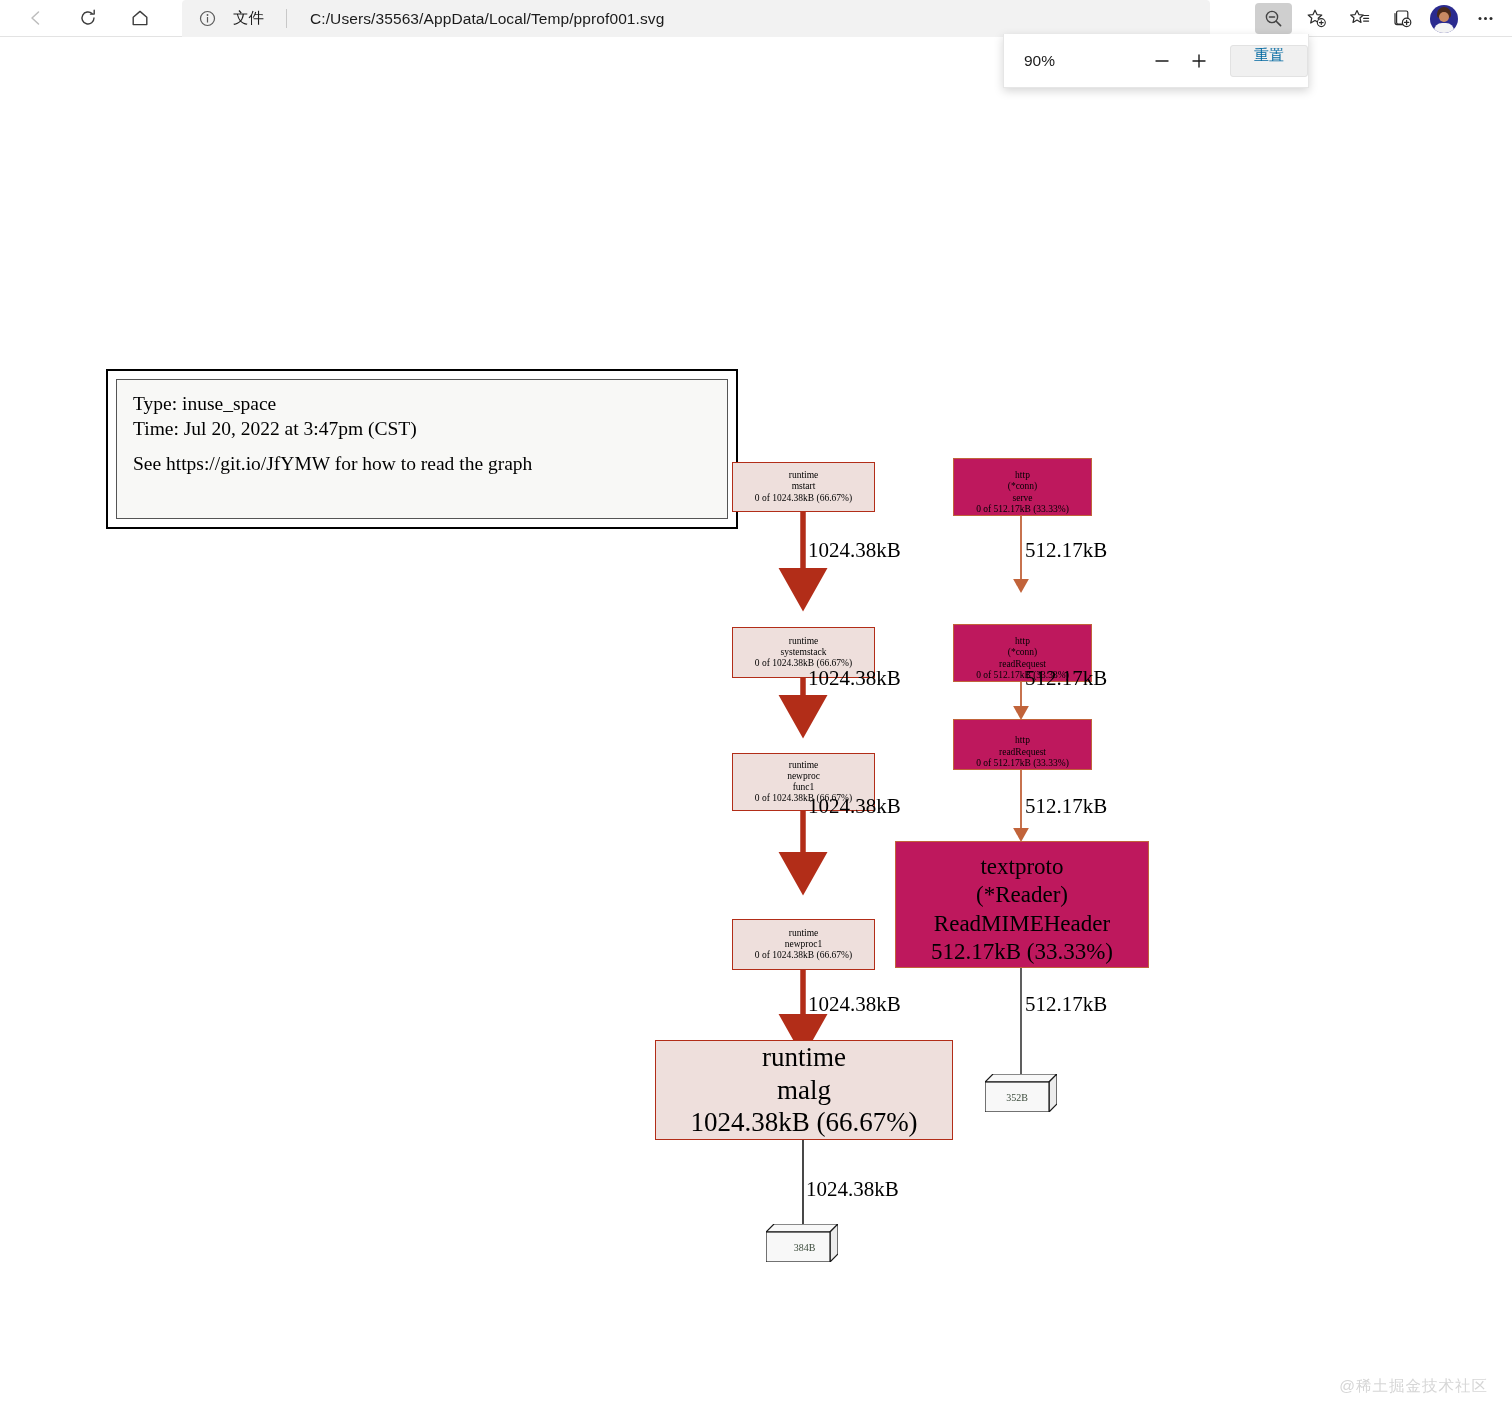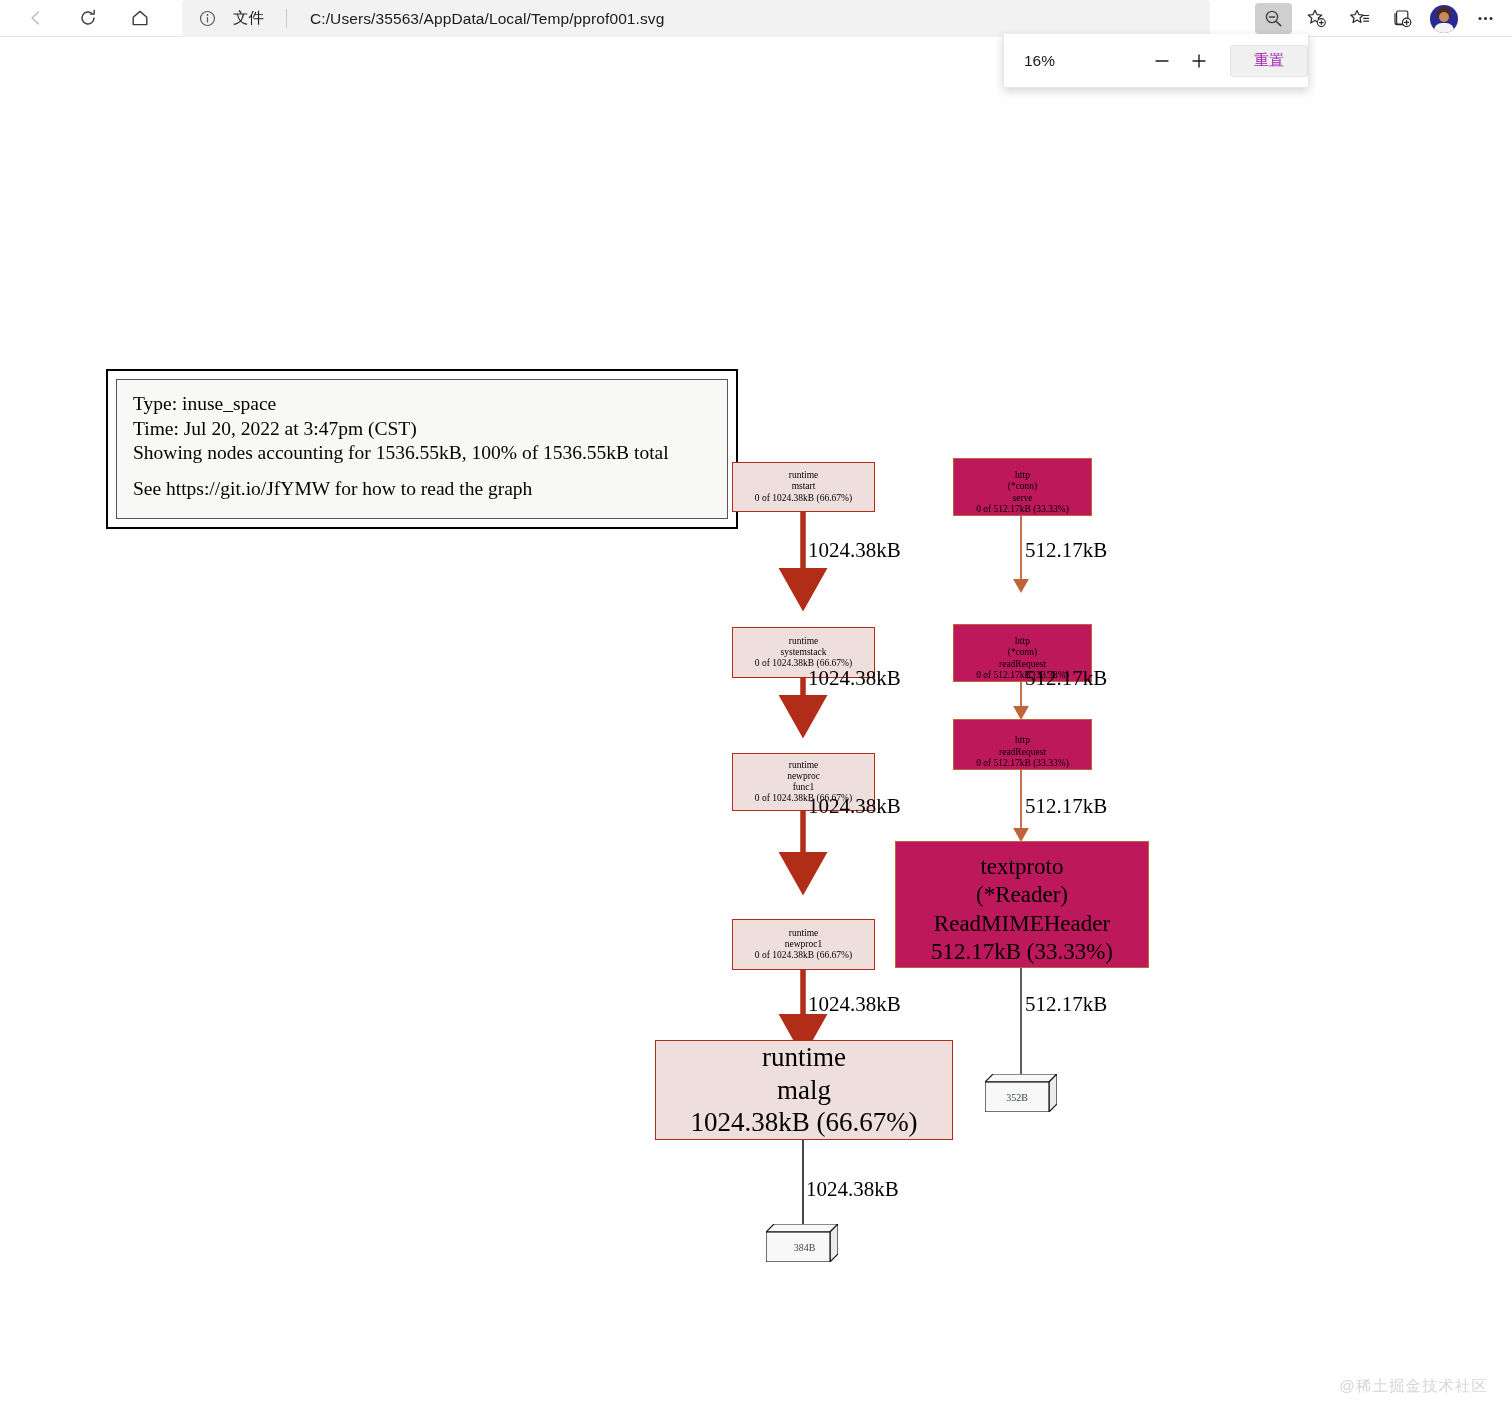--- a/index.html
+++ b/index.html
@@ -118,22 +118,22 @@
     border-radius: 4px;
   }
   #zoom-out-button { margin-left: 92px; }
   #zoom-in-button { margin-left: 8px; }
   #zoom-reset-button {
     margin-left: 16px;
     height: 32px; min-width: 78px;
     background: #f0f0f0;
     border: 1px solid #e2e2e2;
     border-radius: 3px;
-    display: flex; align-items: center; justify-content: center;
-    font-size: 15px; color: #a21caf;
+    display: flex; justify-content: center;
+    font-size: 15px; color: #0369a1;
     font-family: "Liberation Sans", sans-serif;
   }
 
   
   #svg-content {
     position: absolute; left: 0; top: 38px;
     width: 1512px; height: 1381px;
     background: #ffffff;
   }
 
@@ -312,21 +312,21 @@
       <svg width="19" height="19" viewBox="0 0 19 19">
         <circle cx="4" cy="9.5" r="1.5" fill="#2b2b2b"></circle>
         <circle cx="9.5" cy="9.5" r="1.5" fill="#2b2b2b"></circle>
         <circle cx="15" cy="9.5" r="1.5" fill="#2b2b2b"></circle>
       </svg>
     </div>
   </div>
 </div>
 
 <div id="zoom-popup">
-  <span id="zoom-level">16%</span>
+  <span id="zoom-level">90%</span>
   <div id="zoom-out-button">
     <svg width="20" height="20" viewBox="0 0 20 20">
       <path d="M4 10 h12" stroke="#1b1b1b" stroke-width="1.4" stroke-linecap="round"></path>
     </svg>
   </div>
   <div id="zoom-in-button">
     <svg width="20" height="20" viewBox="0 0 20 20">
       <path d="M4 10 h12 M10 4 v12" stroke="#1b1b1b" stroke-width="1.4" stroke-linecap="round"></path>
     </svg>
   </div>
@@ -334,21 +334,20 @@
     <span>重置</span>
   </div>
 </div>
 
 <div id="svg-content">
 
   <div id="legend-box">
     <div id="legend-inner">
       <div>Type: inuse_space</div>
       <div>Time: Jul 20, 2022 at 3:47pm (CST)</div>
-      <div>Showing nodes accounting for 1536.55kB, 100% of 1536.55kB total</div>
       <div class="legend-gap"></div>
       <div>See https://git.io/JfYMW for how to read the graph</div>
     </div>
   </div>
 
   <svg class="edge-svg" width="1512" height="1381">
     <defs>
       <marker id="ah-red" markerWidth="9" markerHeight="9" refX="3" refY="4.5" orient="auto">
         <path d="M0,0 L8,4.5 L0,9 z" fill="#b22d18"></path>
       </marker>

